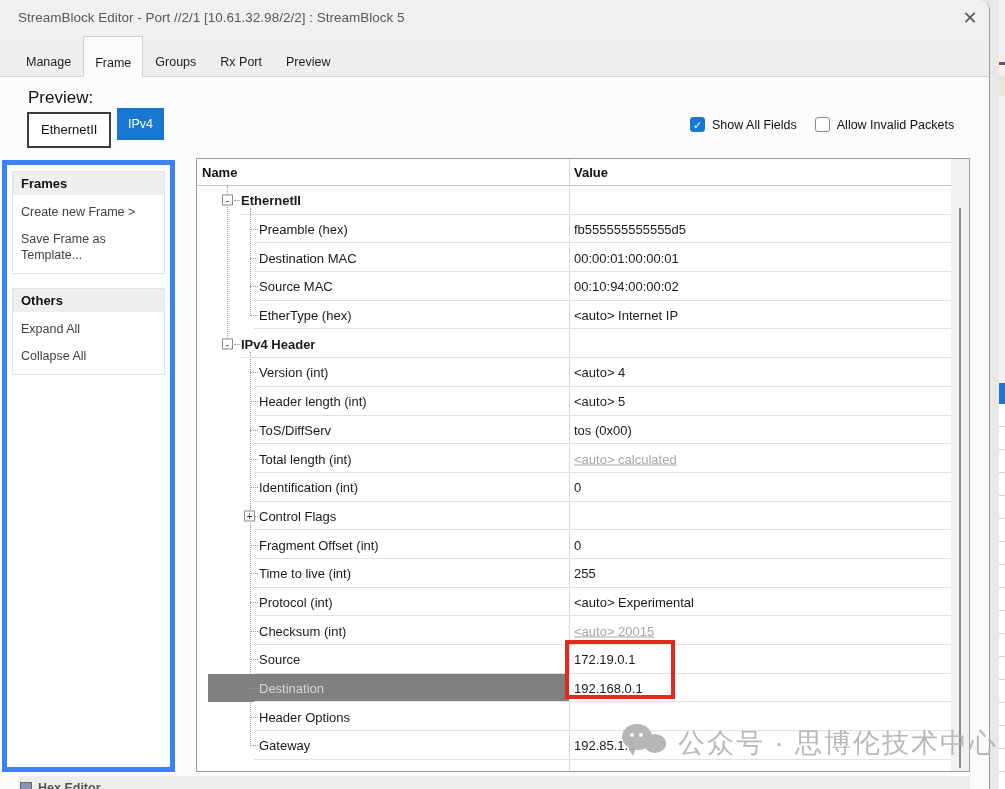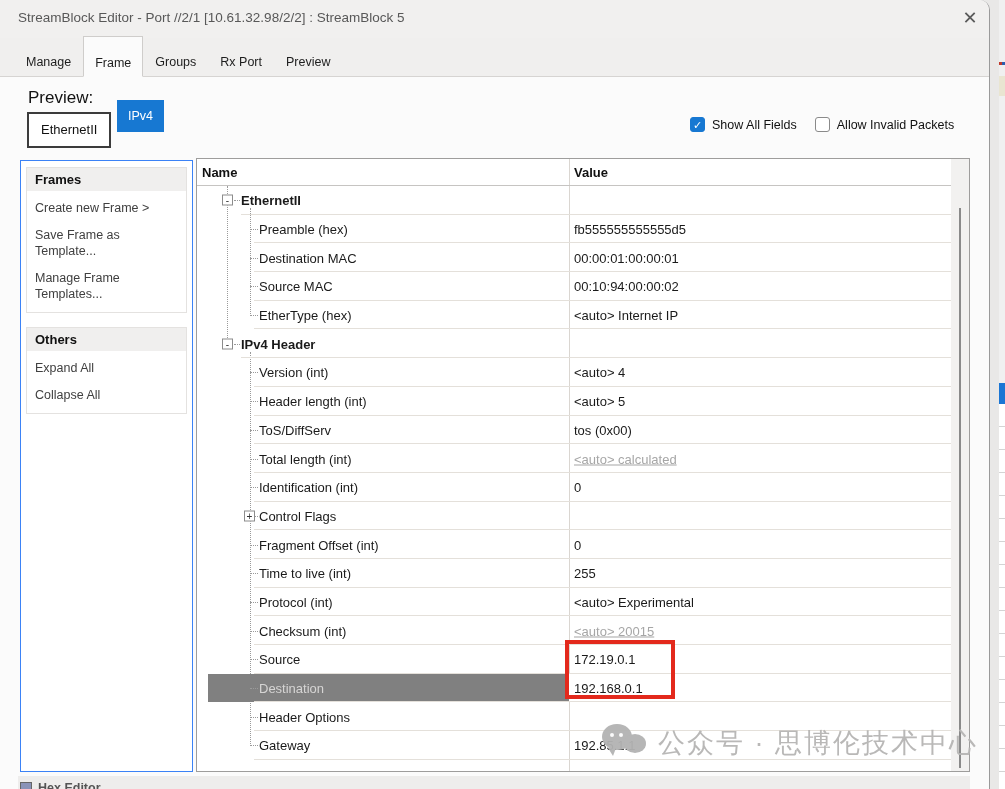--- a/index.html
+++ b/index.html
@@ -28,32 +28,32 @@
               border-bottom:1px solid #d6d4d2; display:flex; align-items:flex-end; padding-left:14px; }
   .tab { font-size:12.5px; color:#1d1d1d; padding:5px 11px 6px; border:1px solid transparent; }
   .tab.active { background:#fbfbfb; border:1px solid #cfcdcb; border-bottom:1px solid #fbfbfb;
                 margin-bottom:-1px; padding-top:19px; }
 
   .content { position:absolute; left:0; top:77px; right:0; bottom:0; background:#fbfbfb; }
 
   .preview-label { position:absolute; left:28px; top:88px; font-size:17px; color:#111; }
   .btn-eth { position:absolute; left:27px; top:112px; height:36px; background:#fff;
              border:2px solid #3c3c3c; font-size:13px; padding:0 12px; line-height:32px; color:#111; }
-  .btn-ipv4 { position:absolute; left:117px; top:100px; height:32px; background:#1778d2;
+  .btn-ipv4 { position:absolute; left:117px; top:108px; height:32px; background:#1778d2;
               border:none; color:#fff; font-size:12.5px; padding:0 11px; line-height:32px; }
 
   .options-row { position:absolute; left:690px; top:117px; display:flex; gap:18px; align-items:center; }
   .opt { display:flex; align-items:center; gap:7px; font-size:12.5px; color:#111; }
   .cb { width:15px; height:15px; border:1px solid #8a8a8a; border-radius:3px; background:#fff;
         font-size:11px; line-height:14px; text-align:center; color:#fff; }
   .cb.on { background:#1778d2; border-color:#1778d2; }
 
   
-  .sidebar { position:absolute; left:20px; top:160px; width:173px; height:612px; background:#fff;
-             border:1px solid #3b82f6; padding:6px 5px; }
+  .sidebar { position:absolute; left:2px; top:160px; width:173px; height:612px; background:#fff;
+             border:5px solid #3b82f6; padding:6px 5px; }
   .sgroup { border:1px solid #e4e2e0; margin-bottom:14px; background:#fff; }
   .sgroup-h { background:#f0efee; font-weight:bold; font-size:13px; color:#111; padding:4px 8px; }
   .sgroup-items { padding:5px 8px 3px; }
   .sitem { font-size:12.5px; color:#404040; padding:4px 0 7px; line-height:1.28; cursor:default; }
 
   
   .ftable { position:absolute; left:196px; top:158px; width:774px; height:614px; background:#fff;
             border:1px solid #9e9d9c; }
   .col-div { position:absolute; left:372px; top:0; bottom:0; width:1px; background:#dad6d1; }
   .thead { position:relative; height:27px; border-bottom:1px solid #c6c4c2; font-weight:bold; font-size:13px; color:#111; }
@@ -79,21 +79,21 @@
   .tline { position:absolute; width:0; border-left:1px dotted #9a9a9a; }
   #lineA { left:30px; top:0; height:158px; }
   #lineB1 { left:53px; top:22px; height:108px; }
   #lineB2 { left:53px; top:166px; height:394px; }
   .vstrip { position:absolute; left:754px; top:0; bottom:0; width:18px; background:#f2f1f0; }
   .vthumb { position:absolute; left:8px; top:49px; width:2px; height:560px; background:#8a8a8a; }
 
   
   .hl-box { position:absolute; left:565px; top:640px; width:110px; height:59px;
             border:4px solid #e3291c; z-index:6; }
-  .wm { position:absolute; left:602px; top:722px; display:flex; align-items:center; gap:8px; z-index:7; opacity:.95; }
+  .wm { position:absolute; left:622px; top:722px; display:flex; align-items:center; gap:8px; z-index:7; opacity:.95; }
   .wm-icon { position:relative; width:48px; height:42px; }
   .wm-b1 { position:absolute; left:0; top:2px; width:30px; height:26px; background:#b3b3b3; border-radius:50% 50% 48% 52%; }
   .wm-b2 { position:absolute; left:22px; top:12px; width:22px; height:19px; background:#b3b3b3; border-radius:50%; }
   .wm-e1,.wm-e2 { position:absolute; width:4px; height:4px; background:#fbfbfb; border-radius:50%; top:11px; }
   .wm-e1 { left:8px; } .wm-e2 { left:17px; }
   .wm-t1 { position:absolute; left:6px; top:26px; width:0; height:0; border-left:5px solid transparent; border-right:3px solid transparent; border-top:8px solid #b3b3b3; }
   .wm-text { font-size:27px; color:#b6b5b4; letter-spacing:2px; white-space:nowrap; }
   .bottombar { position:absolute; left:18px; top:776px; width:952px; height:13px; background:#eeedec; }
   .hexlabel { position:absolute; left:38px; top:781px; font-size:12.5px; font-weight:bold; color:#555; z-index:3; }
   .hexicon { position:absolute; left:20px; top:782px; width:12px; height:10px; background:#8a93b8; border:1px solid #666; z-index:3; }
@@ -142,21 +142,20 @@
         <span>Allow Invalid Packets</span>
       </div>
     </div>
 
   <div class="sidebar">
       <div class="sgroup">
         <div class="sgroup-h">Frames</div>
         <div class="sgroup-items">
           <div class="sitem">Create new Frame &gt;</div>
           <div class="sitem">Save Frame as Template...</div>
-          <div class="sitem">Manage Frame Templates...</div>
         </div>
       </div>
       <div class="sgroup">
         <div class="sgroup-h">Others</div>
         <div class="sgroup-items">
           <div class="sitem">Expand All</div>
           <div class="sitem">Collapse All</div>
         </div>
       </div>
     </div>

